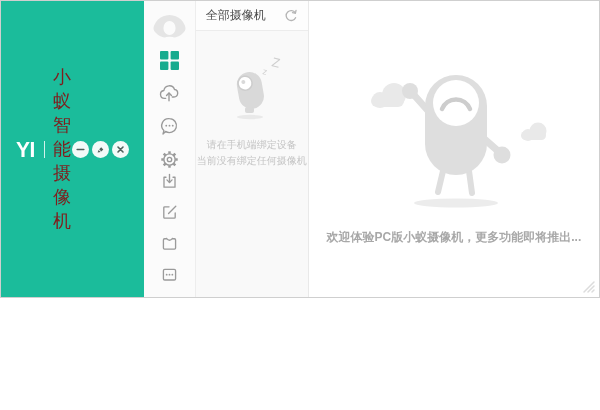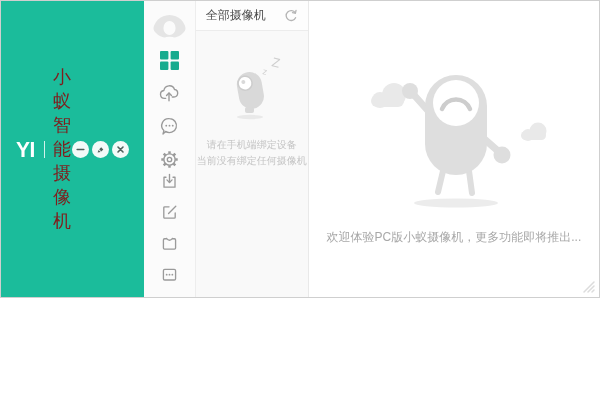--- a/index.html
+++ b/index.html
@@ -38,21 +38,21 @@
                   display:flex; align-items:center; padding:0 10px; }
   .panel-title { font-size:12px; color:#4d4d4d; }
   .refresh-btn { margin-left:auto; background:none; border:none; cursor:pointer;
                  padding:0; display:flex; }
   .panel-body { flex:1; display:flex; flex-direction:column; align-items:center;
                 padding-top:20px; }
   .empty-text { font-size:10px; color:#c4c4c4; text-align:center; line-height:1.55;
                 margin-top:12px; }
 
   .main { flex:1; background:#fff; position:relative; display:flex;
-          flex-direction:column; align-items:center; justify-content:center; }
+          flex-direction:column; align-items:center; justify-content:center;font-weight:bold; }
   .illustration { margin-left:12px; transform:translateY(-8px); }
   .welcome { font-size:12px; color:#a8a8a8; margin-top:6px; }
   .resize-grip { position:absolute; right:3px; bottom:3px; cursor:nwse-resize; }
 </style>
 </head>
 <body>
 
 <div class="window">
 
   <div class="titlebar">

